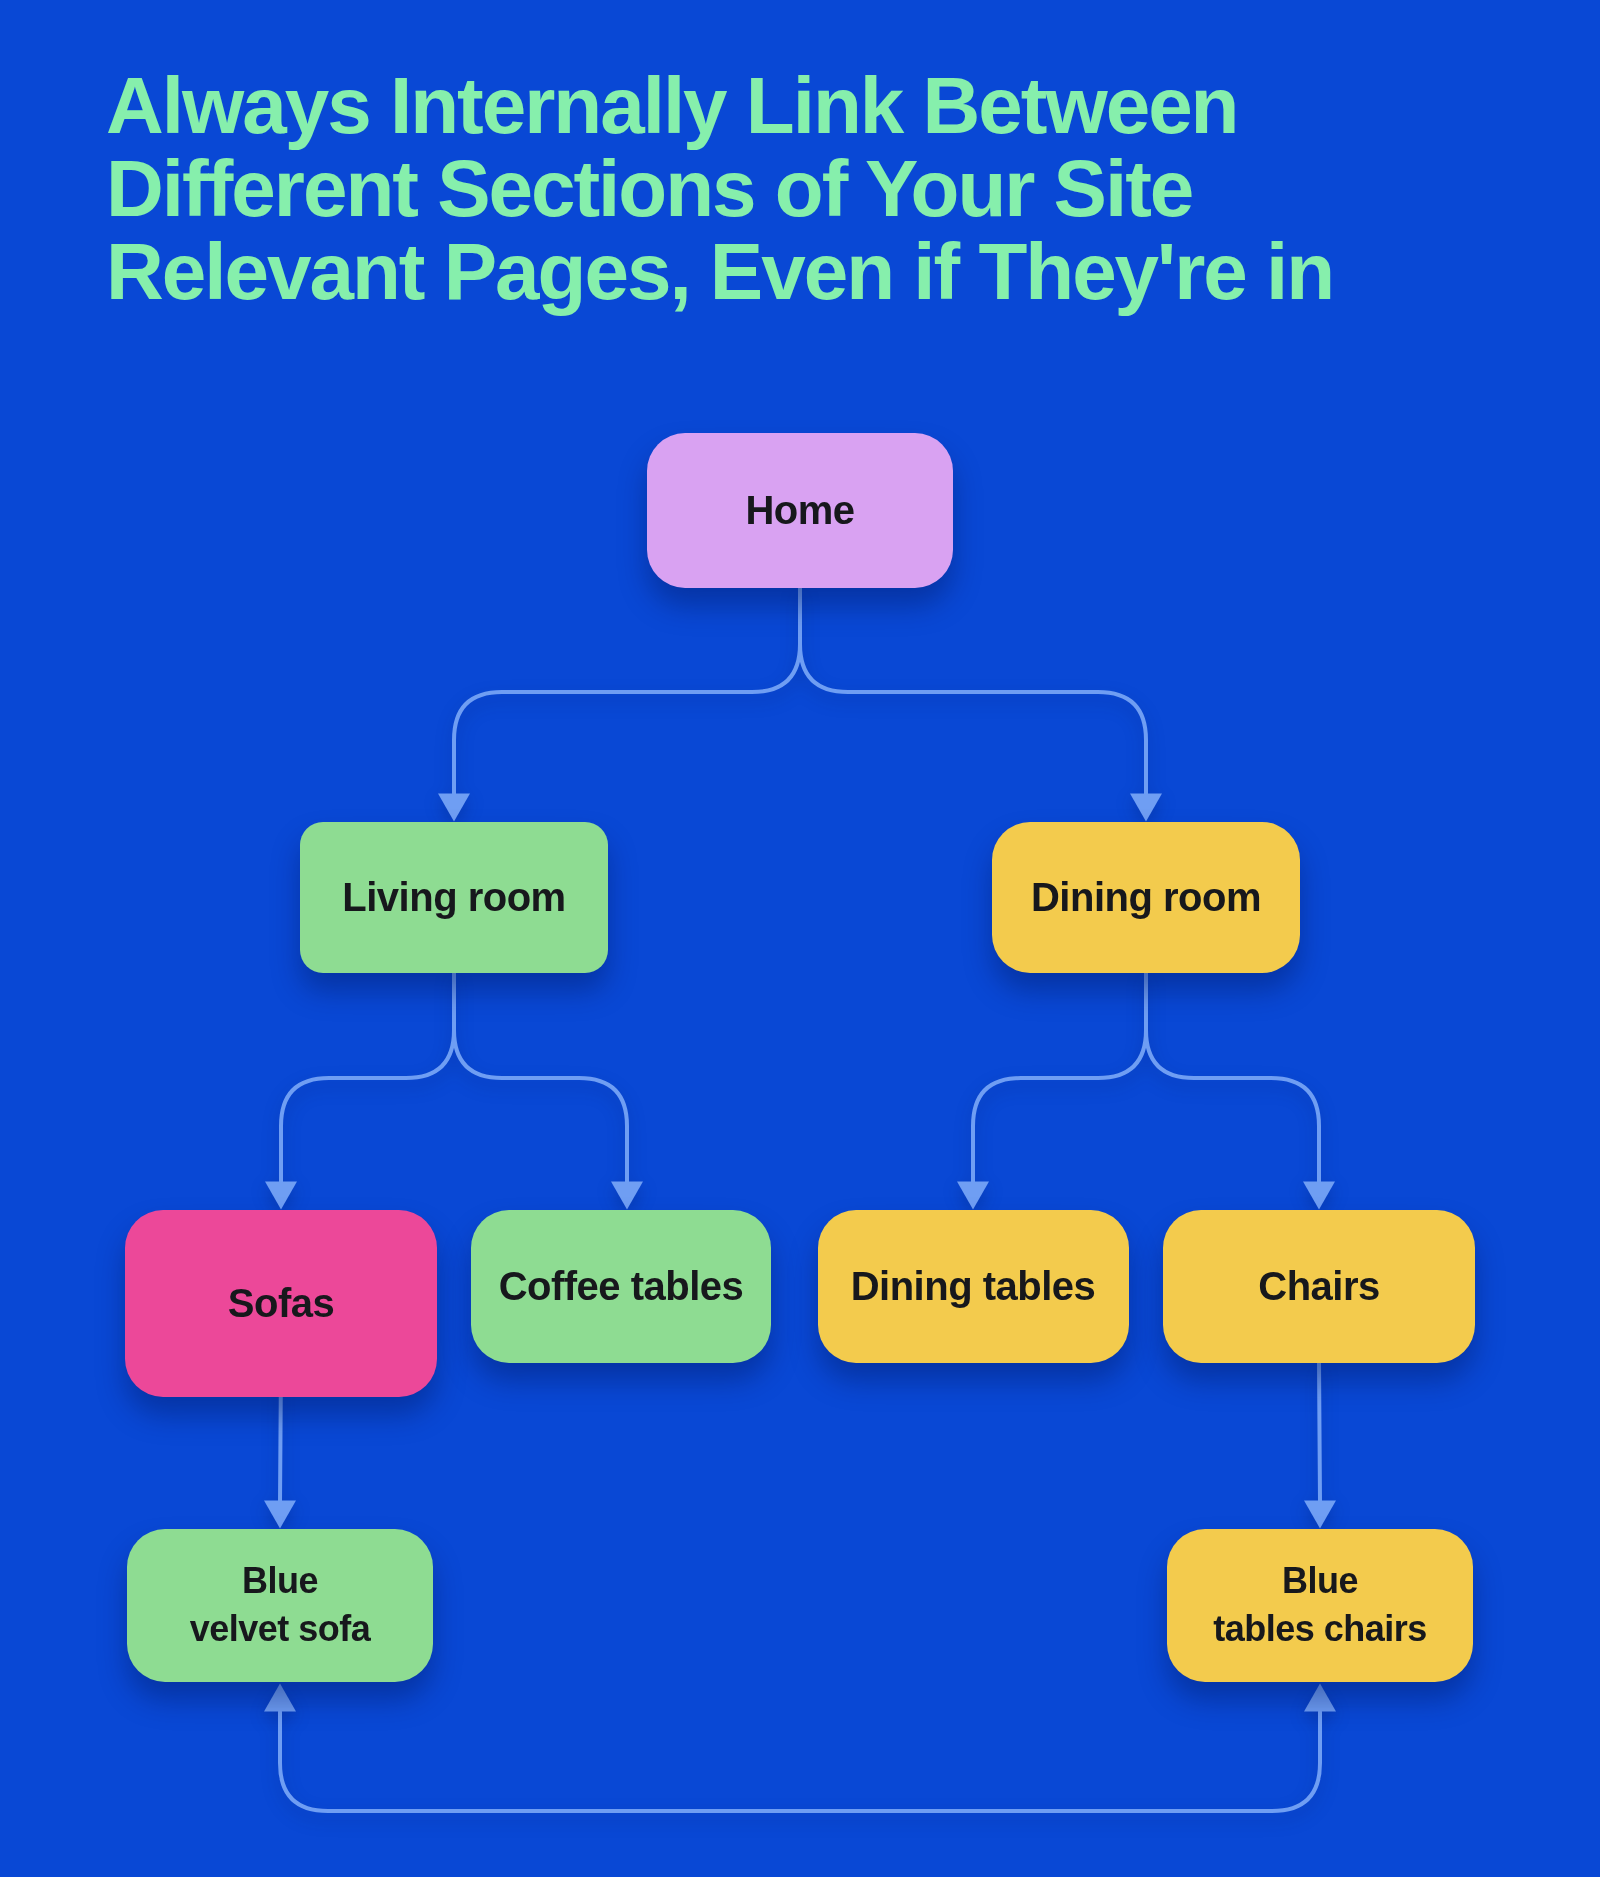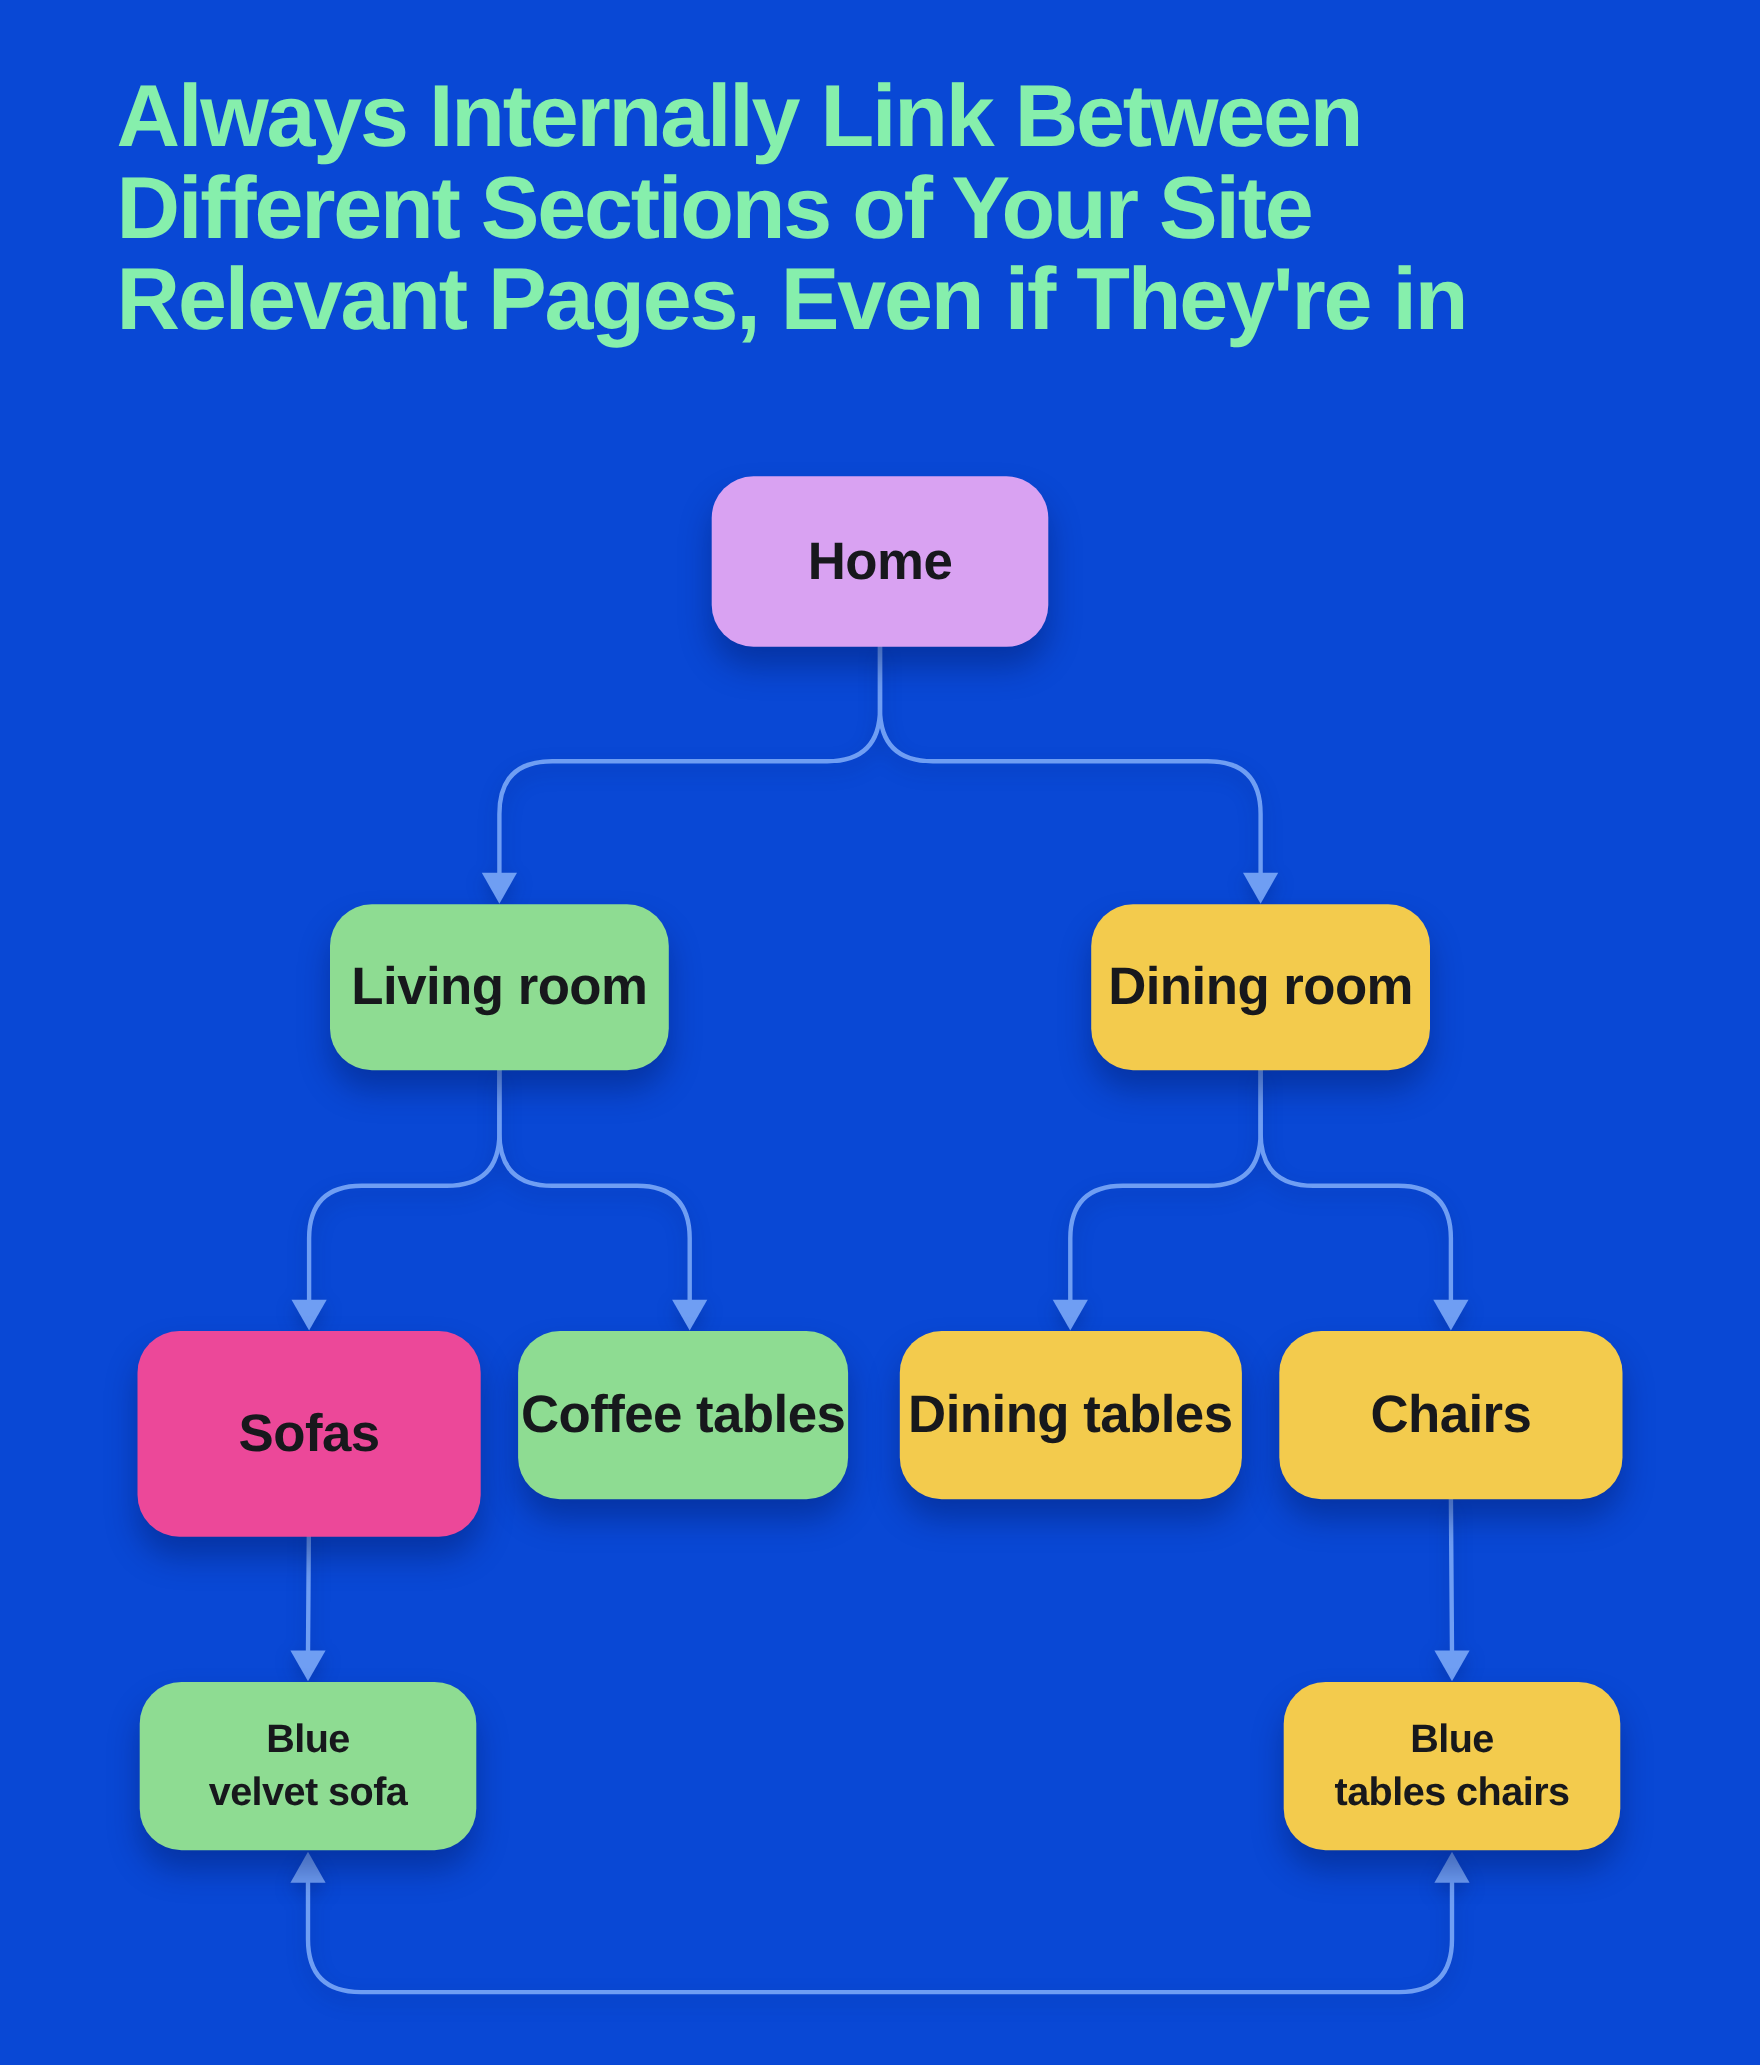--- a/index.html
+++ b/index.html
@@ -35,21 +35,21 @@
     position: absolute;
     border-radius: 38px;
     display: flex;
     align-items: center;
     justify-content: center;
     text-align: center;
     font-weight: bold;
     letter-spacing: -0.5px;
     box-shadow: 0 18px 28px rgba(3,22,92,0.40);
   }
-  .node.single { font-size: 48px; justify-content: center; }
+  .node.single { font-size: 40px; justify-content: center; }
   .node.multi  { font-size: 36px; line-height: 48px; }
   .node .line { display: block; }
 </style>
 </head>
 <body style="background: rgb(9, 72, 213);">
 
 <div class="canvas" style="background: rgb(9, 72, 213);">
   <div class="title" style="color: #86efac;">
     <div>Always Internally Link Between</div>
     <div>Different Sections of Your Site</div>
@@ -75,21 +75,21 @@
       <polygon points="1320,1528.5 1304,1500.5 1336,1500.5" fill="#6F9EF3"></polygon>
       <path d="M 280 1711.5 L 280 1763 Q 280 1811 328 1811 L 1272 1811 Q 1320 1811 1320 1763 L 1320 1711.5" stroke="#6F9EF3"></path>
       <polygon points="280,1683.5 264,1711.5 296,1711.5" fill="#6F9EF3"></polygon>
       <polygon points="1320,1683.5 1304,1711.5 1336,1711.5" fill="#6F9EF3"></polygon>
     </svg>
 
   <div id="nodes">
       <div class="node single" style="left: 647px; top: 432.5px; width: 306px; height: 155px; background: rgb(217, 162, 242); color: rgb(23, 24, 28);">
         <div>Home</div>
       </div>
-      <div class="node single" style="left: 300px; top: 821.5px; width: 308px; height: 151px; background: rgb(142, 220, 146); color: rgb(23, 24, 28);">
+      <div class="node single" style="left: 300px; top: 821.5px; width: 308px; height: 151px; background: rgb(142, 220, 146); color: rgb(23, 24, 28); border-radius: 23px;">
         <div>Living room</div>
       </div>
       <div class="node single" style="left: 992px; top: 821.5px; width: 308px; height: 151px; background: rgb(243, 203, 77); color: rgb(23, 24, 28);">
         <div>Dining room</div>
       </div>
       <div class="node single" style="left: 125px; top: 1209.5px; width: 312px; height: 187px; background: #ec4899; color: rgb(23, 24, 28);">
         <div>Sofas</div>
       </div>
       <div class="node single" style="left: 471px; top: 1209.5px; width: 300px; height: 153px; background: rgb(142, 220, 146); color: rgb(23, 24, 28);">
         <div>Coffee tables</div>

